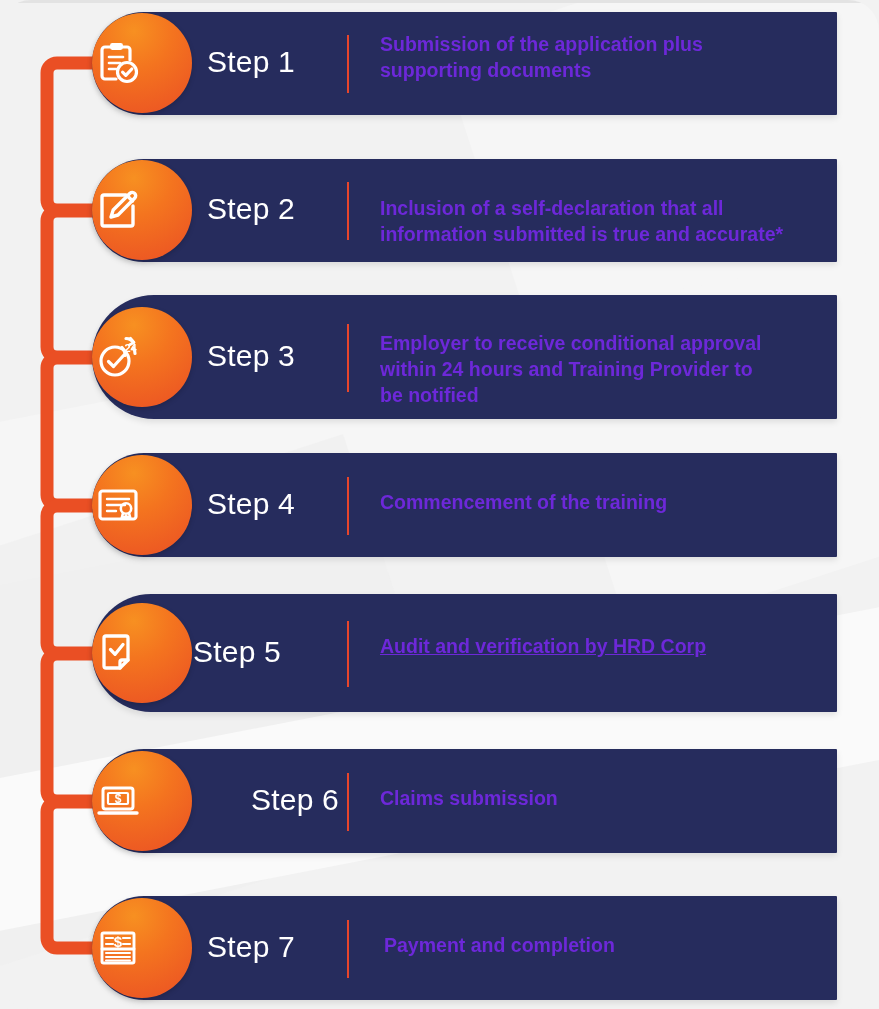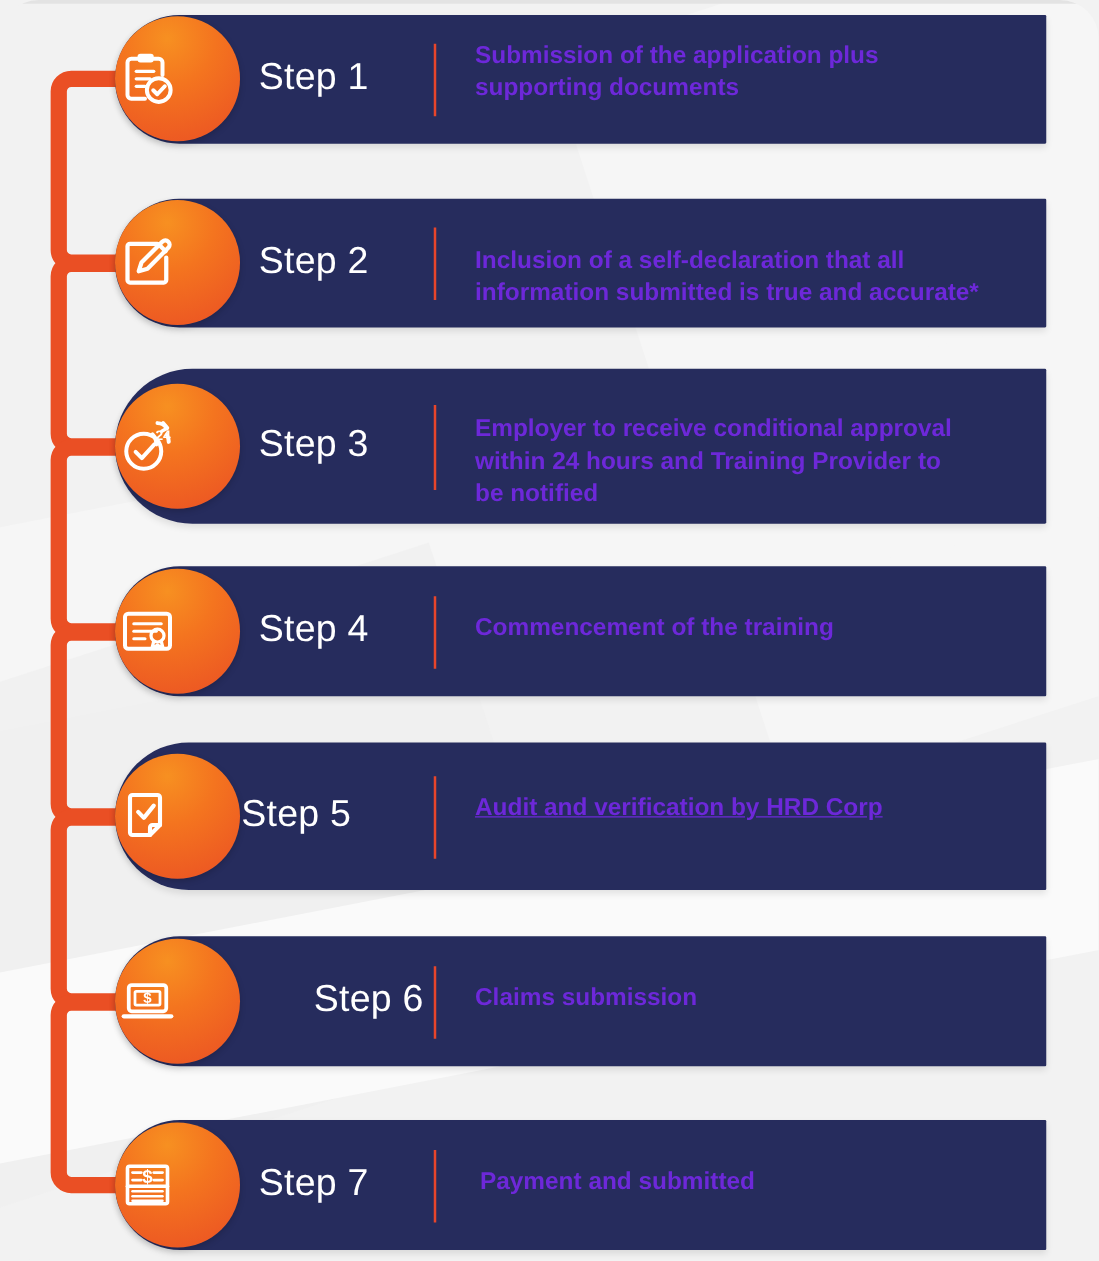--- a/index.html
+++ b/index.html
@@ -226,16 +226,16 @@
           <path d="M31 22 H38" stroke-width="2.2"></path>
           <path d="M14 31 H38" stroke-width="2"></path>
           <path d="M14 35 H38" stroke-width="2"></path>
           <path d="M14 38.5 H38" stroke-width="2"></path>
         </g>
         <text x="26" y="24.5" font-family="'Liberation Sans',sans-serif" font-size="15" font-weight="bold" fill="#fff" text-anchor="middle">$</text>
       </svg>
     </div>
     <div class="steplabel" style="left:115px;top:34px;text-align:center;">Step 7</div>
     <div class="divider" style="left:255px;top:24px;height:58px;"></div>
-    <div class="desc" style="left:292px;top:36px;width:450px;">Payment and submitted</div>
+    <div class="desc" style="left:292px;top:36px;width:450px;">Payment and completion</div>
   </div>
 
 </div>
 
 </body></html>

